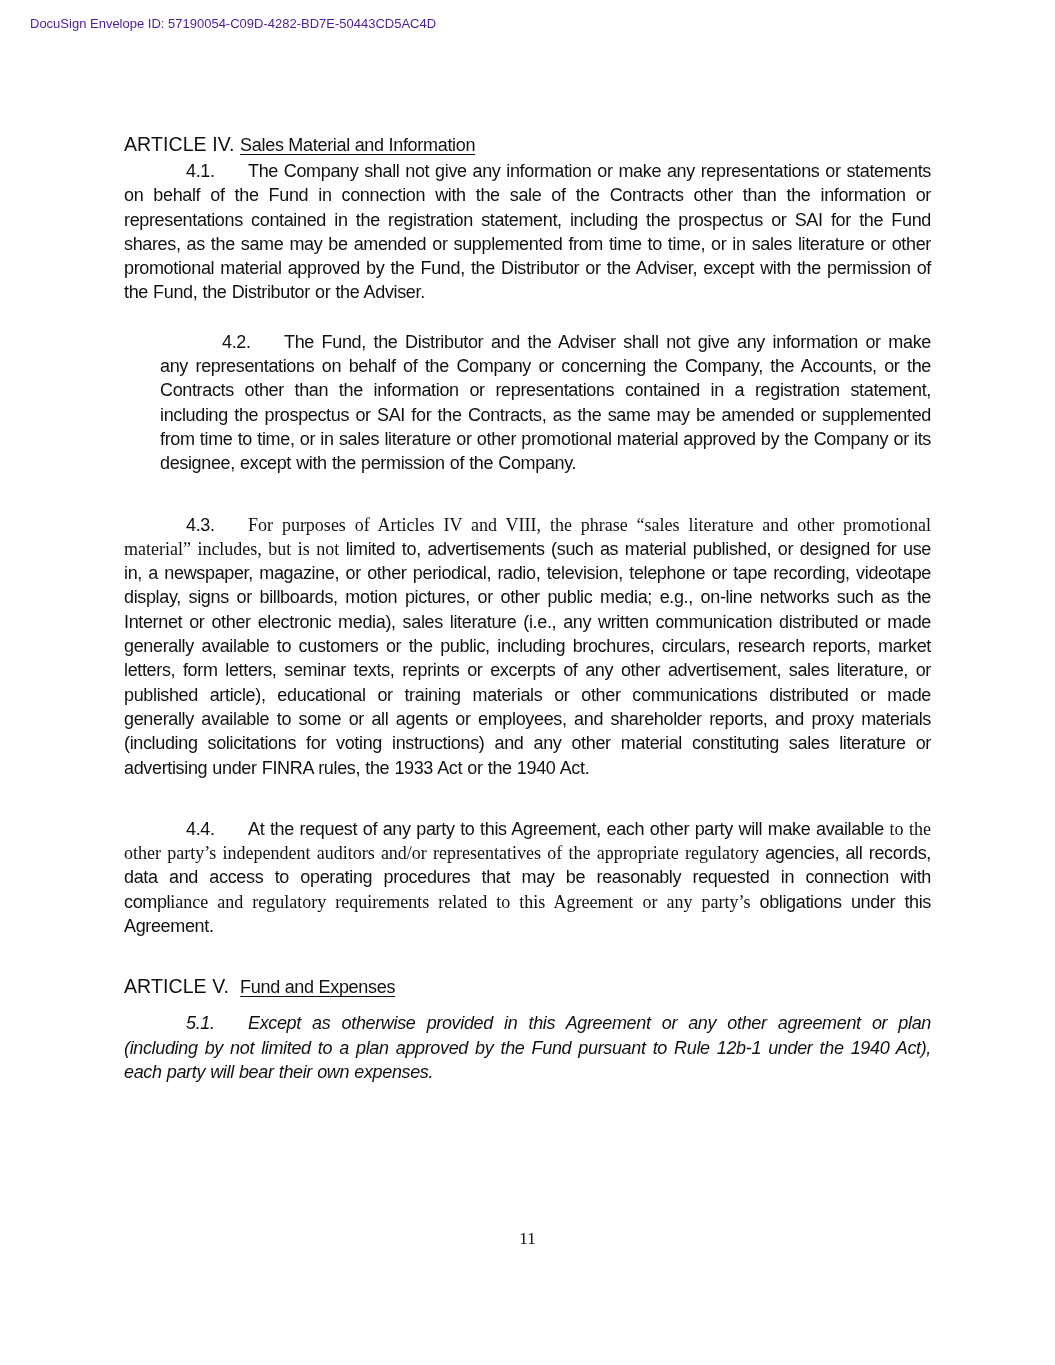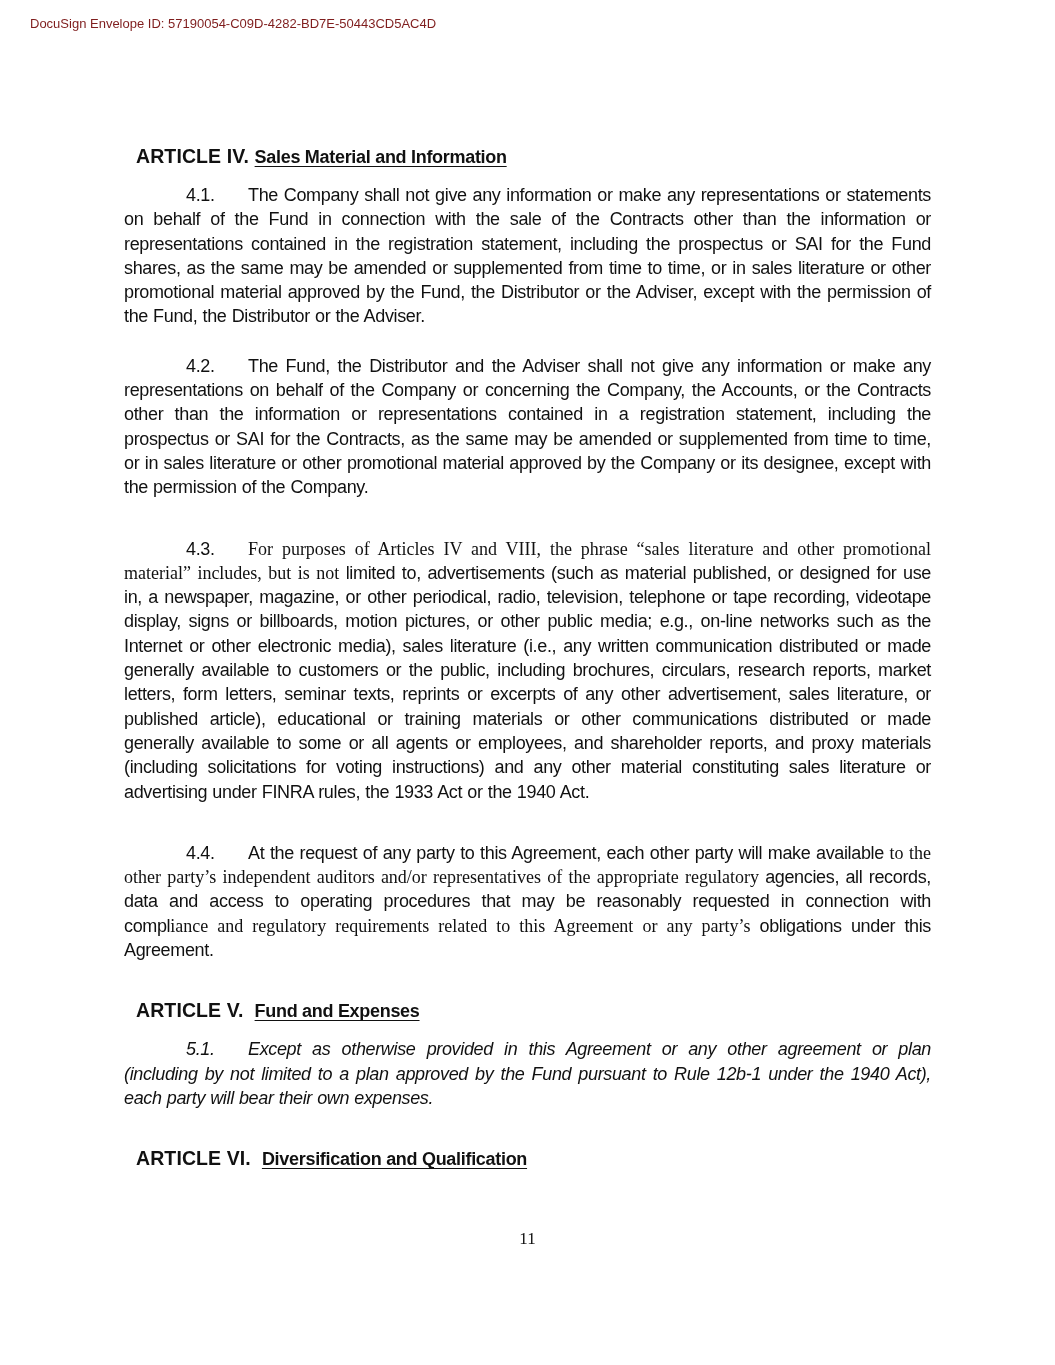--- a/index.html
+++ b/index.html
@@ -13,34 +13,34 @@
       position: relative;
       overflow: hidden;
       color: #111111;
       font-family: "Liberation Sans", sans-serif;
     }
     .envelope-id {
       position: absolute;
       left: 30px;
       top: 16px;
       font-size: 13px;
-      color: #7f1d1d;
+      color: #4c1d95;
       font-family: "Liberation Sans", sans-serif;
     }
     .page-body {
       position: absolute;
       left: 124px;
       top: 130px;
       width: 807px;
     }
     .article-heading {
       font-size: 19.5px;
       line-height: 28px;
-      margin: 12px;
-      font-weight: bold;
+      margin: 0;
+      font-weight: normal;
       letter-spacing: 0.1px;
     }
     .article-heading .num {
       font-family: "Liberation Sans", sans-serif;
     }
     .article-heading .title {
       text-decoration: underline;
       text-underline-offset: 3px;
       font-size: 18px;
       font-stretch: condensed;
@@ -80,45 +80,41 @@
 
 <div class="envelope-id">DocuSign Envelope ID: 57190054-C09D-4282-BD7E-50443CD5AC4D</div>
 
 <div class="page-body">
 
   <h2 class="article-heading">
     <span class="num">ARTICLE IV.</span>
     <span class="title">Sales Material and Information</span>
   </h2>
 
-  <p class="para" style="margin-top:12px;">
+  <p class="para" style="">
     <span class="secnum" style="padding-left:62px;width:62px;">4.1.</span><span>The Company shall not give any information or make any representations or statements on behalf of the Fund in connection with the sale of the Contracts other than the information or representations contained in the registration statement, including the prospectus or SAI for the Fund shares, as the same may be amended or supplemented from time to time, or in sales literature or other promotional material approved by the Fund, the Distributor or the Adviser, except with the permission of the Fund, the Distributor or the Adviser.</span>
   </p>
 
-  <p class="para" style="margin-top:25px;">
+  <p class="para" style="margin-top:25px;margin-left:36px;">
     <span class="secnum">4.2.</span><span>The Fund, the Distributor and the Adviser shall not give any information or make any representations on behalf of the Company or concerning the Company, the Accounts, or the Contracts other than the information or representations contained in a registration statement, including the prospectus or SAI for the Contracts, as the same may be amended or supplemented from time to time, or in sales literature or other promotional material approved by the Company or its designee, except with the permission of the Company.</span>
   </p>
 
   <p class="para" style="margin-top:37px;">
     <span class="secnum">4.3.</span><span class="serif">For purposes of Articles IV and VIII, the phrase “sales literature and other promotional material” includes, but is not</span><span> limited to, advertisements (such as material published, or designed for use in, a newspaper, magazine, or other periodical, radio, television, telephone or tape recording, videotape display, signs or billboards, motion pictures, or other public media; e.g., on-line networks such as the Internet or other electronic media), sales literature (i.e., any written communication distributed or made generally available to customers or the public, including brochures, circulars, research reports, market letters, form letters, seminar texts, reprints or excerpts of any other advertisement, sales literature, or published article), educational or training materials or other communications distributed or made generally available to some or all agents or employees, and shareholder reports, and proxy materials (including solicitations for voting instructions) and any other material constituting sales literature or advertising under FINRA rules, the 1933 Act or the 1940 Act.</span>
   </p>
 
   <p class="para" style="margin-top:37px;">
     <span class="secnum">4.4.</span><span>At the request of any party to this Agreement, each other party will make available </span><span class="serif">to the other party’s independent auditors and/or representatives of the appropriate regulatory </span><span>agencies, all records, data and access to operating procedures that may be reasonably requested in connection with compl</span><span class="serif">iance and regulatory requirements related to this Agreement or any party’s </span><span>obligations under this Agreement.</span>
   </p>
 
   <h2 class="article-heading" style="margin-top:34px;">
     <span class="num">ARTICLE V.</span>&nbsp;
     <span class="title">Fund and Expenses</span>
   </h2>
 
   <p class="para" style="margin-top:10px;font-style:italic;">
     <span class="secnum">5.1.</span><span>Except as otherwise provided in this Agreement or any other agreement or plan (including by not limited to a plan approved by the Fund pursuant to Rule 12b-1 under the 1940 Act), each party will bear their own expenses.</span>
   </p>
 
-  <h2 class="article-heading" style="margin-top:34px;">
-    <span class="num">ARTICLE VI.</span>&nbsp;
-    <span class="title">Diversification and Qualification</span>
-  </h2>
 
 </div>
 
 <div class="page-number">11</div>
 
 </body></html>

